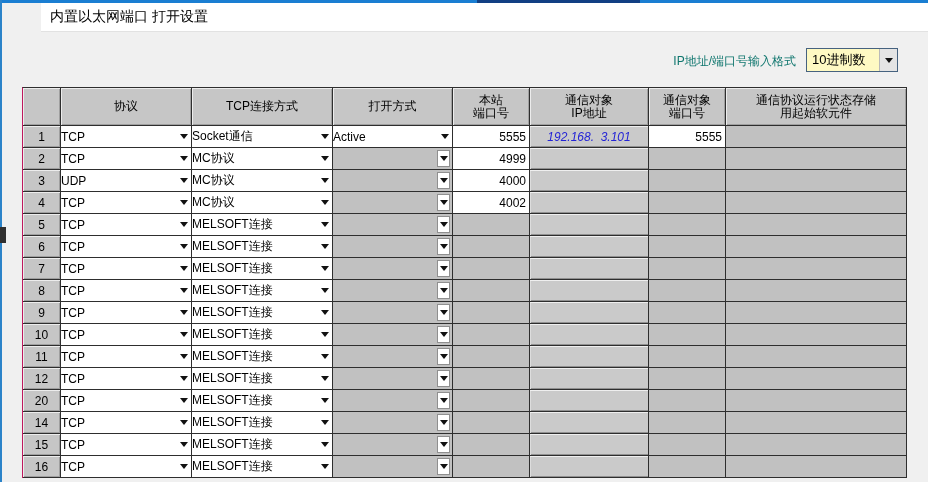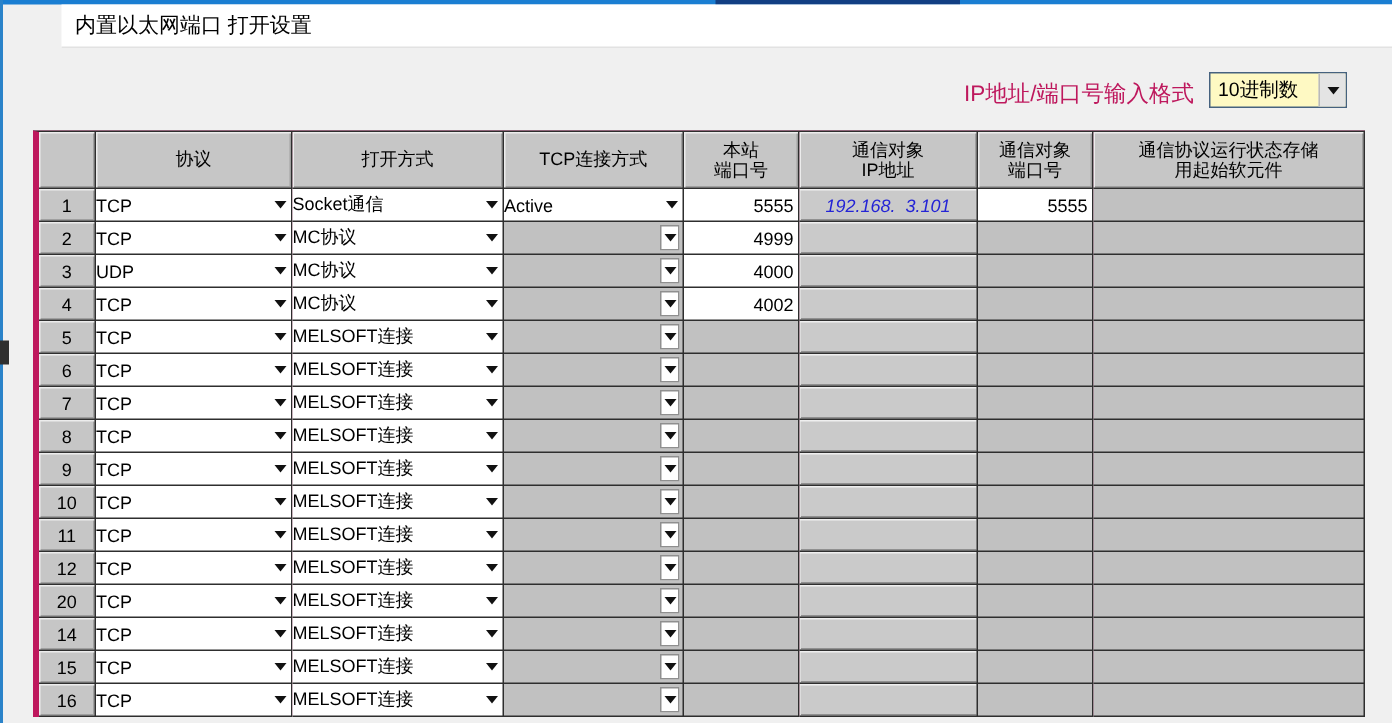--- a/index.html
+++ b/index.html
@@ -19,42 +19,42 @@
     border-bottom:1px solid #e2e2e2;display:flex;align-items:center;margin-left:39px;
   }
   .title-text{font-size:14px;color:#000;padding-left:9px;}
   .close-btn{
     position:absolute;right:6px;top:0;width:34px;height:28px;
     display:flex;align-items:center;justify-content:center;cursor:default;
   }
   
   .fmt-label{
     position:absolute;left:560px;top:53px;width:236px;text-align:right;
-    font-size:15px;color:#be185d;
+    font-size:12px;color:#0f766e;
   }
   .fmt-combo{
     position:absolute;left:806px;top:48px;width:92px;height:24px;
     background:#fef9c3;border:1px solid #46627f;box-sizing:border-box;
     display:flex;align-items:center;
   }
   .fmt-combo .val{flex:1;font-size:13px;color:#000;padding-left:5px;white-space:nowrap;overflow:hidden;}
   .fmt-combo .btn{
     width:17px;height:100%;background:#e4e4e4;border-left:1px solid #b9b9b9;
     display:flex;align-items:center;justify-content:center;
   }
   .tri{width:0;height:0;border-left:4px solid transparent;border-right:4px solid transparent;border-top:5px solid #111;}
   
   .grid{
     position:absolute;left:22px;top:87px;
     display:inline-grid;
     grid-template-columns:38px 131px 141px 120px 77px 119px 77px 181px;
     grid-template-rows:38px;
     grid-auto-rows:22px;
-    border-top:1px solid #2e2e2e;border-left:4px solid #be185d;
-    background:#ec4899;
+    border-top:1px solid #2e2e2e;border-left:1px solid #be185d;
+    background:#fdba74;
   }
   .cell{
     box-sizing:border-box;border-right:1px solid #2e2e2e;border-bottom:1px solid #2e2e2e;
     font-size:12px;color:#000;overflow:hidden;
   }
   .hcell{
     background:#c6c6c6;display:flex;align-items:center;justify-content:center;text-align:center;
     white-space:pre-line;line-height:13px;
     box-shadow:inset 1px 1px 0 #ececec, inset -1px -1px 0 #9f9f9f;
   }
@@ -100,22 +100,22 @@
 <div class="fmt-combo">
   <span class="val">10进制数</span>
   <span class="btn">
     <span class="tri"></span>
   </span>
 </div>
 
 <div class="grid">
   <div class="cell hcell"></div>
   <div class="cell hcell">协议</div>
+  <div class="cell hcell">TCP连接方式</div>
   <div class="cell hcell">打开方式</div>
-  <div class="cell hcell">TCP连接方式</div>
   <div class="cell hcell">本站
 端口号</div>
   <div class="cell hcell">通信对象
 IP地址</div>
   <div class="cell hcell">通信对象
 端口号</div>
   <div class="cell hcell">通信协议运行状态存储
 用起始软元件</div>
 
   <div class="cell rownum">1</div>

